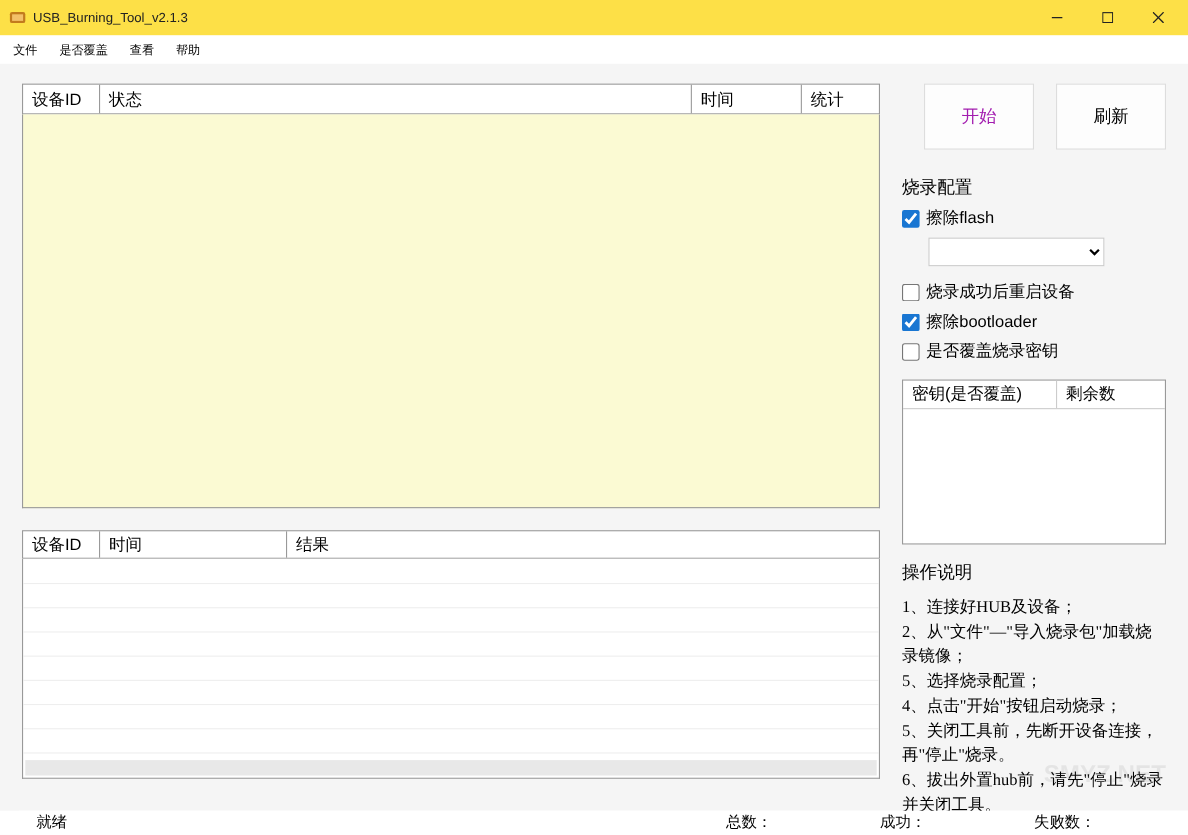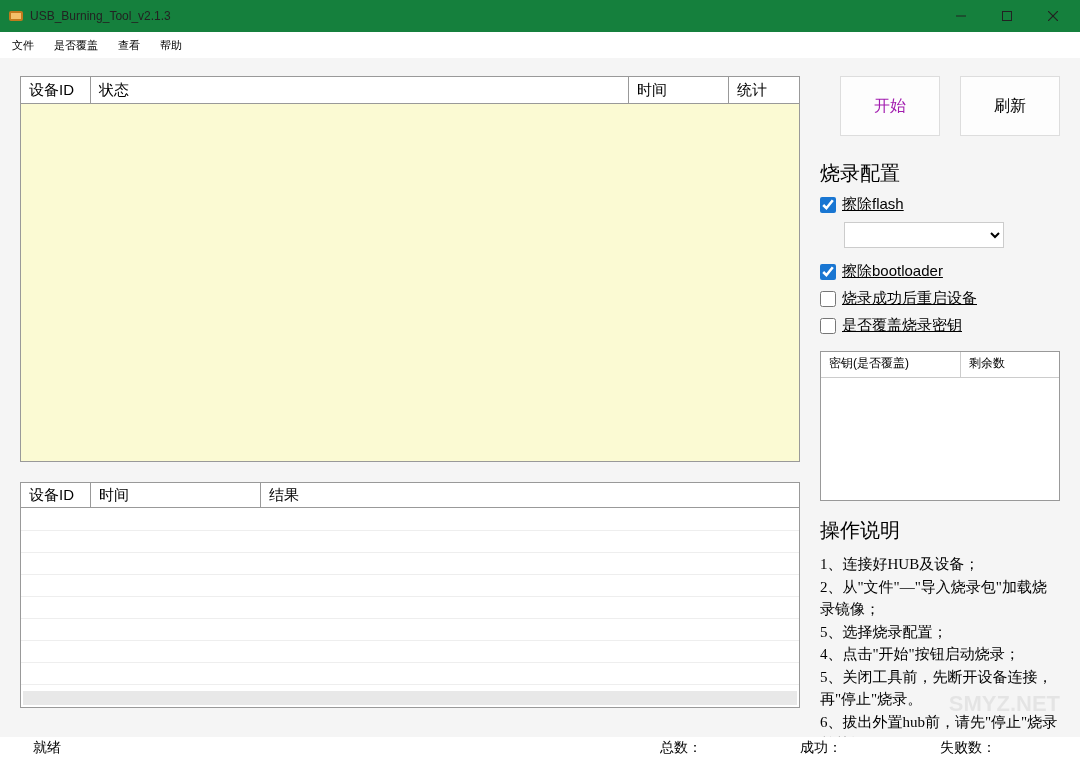--- a/index.html
+++ b/index.html
@@ -1,45 +1,45 @@
 <!DOCTYPE html>
 <html><head>
 <meta charset="utf-8">
 <style>
   * { box-sizing: border-box; margin: 0; padding: 0; }
   body { font-family: "Microsoft YaHei", "SimSun", Arial, sans-serif; font-size: 14px; background: #fff; color: #000; width: 1080px; height: 759px; overflow: hidden; position: relative; }
-  .titlebar { height: 32px; display: flex; align-items: center; padding: 0 4px 0 8px; background: #15803d; }
+  .titlebar { height: 32px; display: flex; align-items: center; padding: 0 4px 0 8px; background: #fde047; }
   .titlebar-icon { width: 16px; height: 16px; margin-right: 6px; display: inline-flex; align-items: center; justify-content: center; }
   .titlebar-text { flex: 1; font-size: 12px; color: #222; }
   .winbtn { width: 46px; height: 32px; display: flex; align-items: center; justify-content: center; font-size: 14px; color: #222; cursor: default; }
   .menubar { height: 26px; display: flex; align-items: center; padding: 0 8px; gap: 12px; font-size: 11px; }
   .menuitem { padding: 2px 4px; cursor: default; }
   .workarea { position: absolute; left: 0; right: 0; top: 58px; bottom: 22px; background: #f5f5f5; }
   .leftpane { position: absolute; left: 20px; top: 18px; width: 780px; }
   .headerrow { display: flex; border: 1px solid #999; background: #fff; height: 28px; font-size: 15px; }
   .headercell { border-right: 1px solid #999; padding: 3px 8px; display: flex; align-items: center; }
   .headercell:last-child { border-right: 0; }
   .devicebox { border: 1px solid #999; border-top: 0; height: 358px; background: #fbfad3; }
   .resultheaderrow { margin-top: 20px; display: flex; border: 1px solid #999; background: #fff; height: 26px; font-size: 15px; }
   .resultbox { border: 1px solid #999; border-top: 0; height: 200px; background: #fff; position: relative; }
   .resultgrid { width: 100%; border-collapse: collapse; }
   .resultgrid td { border-bottom: 1px solid #eee; height: 22px; }
   .hscroll { position: absolute; bottom: 2px; left: 2px; right: 2px; height: 14px; background: #e8e8e8; border-radius: 0; }
   .rightpane { position: absolute; left: 820px; top: 18px; width: 240px; }
   .btnrow { display: flex; gap: 20px; margin-bottom: 24px; justify-content: flex-end; }
   .actionbtn { width: 100px; height: 60px; border: 1px solid #ddd; background: #fdfdfd; font-size: 16px; display: flex; align-items: center; justify-content: center; cursor: default; }
   .actionbtn.disabled { color: #a21caf; }
-  .grouptitle { font-size: 20px; margin-bottom: 8px; }
+  .grouptitle { font-size: 16px; margin-bottom: 8px; }
   .cfgbox { margin-bottom: 16px; }
-  .checkrow { display: flex; align-items: center; gap: 6px; margin: 8px 0; font-size: 15px; text-decoration: underline; }
+  .checkrow { display: flex; align-items: center; gap: 6px; margin: 8px 0; font-size: 15px; }
   .checkrow input[type=checkbox] { width: 16px; height: 16px; accent-color: #1976d2; }
   .selectwrap { margin: 6px 0 10px 24px; }
   .selectwrap select { width: 160px; height: 26px; border: 1px solid #ccc; background: #fff; font-size: 14px; padding: 12px 6px; }
   .keybox { border: 1px solid #999; background: #fff; width: 240px; height: 150px; margin-bottom: 14px; }
-  .keyhead { display: flex; border-bottom: 1px solid #ccc; height: 26px; font-size: 12px; }
+  .keyhead { display: flex; border-bottom: 1px solid #ccc; height: 26px; font-size: 15px; }
   .keyhead div { padding: 3px 8px; }
   .keyhead div:first-child { border-right: 1px solid #ccc; width: 140px; }
   .instr { font-size: 15px; line-height: 1.5; font-family: "SimSun", serif; }
   .statusbar { position: absolute; bottom: 0; left: 0; right: 0; height: 22px; display: flex; align-items: center; padding: 0 8px; font-size: 14px; background: #fff; margin-left: 17px; }
   .statuscell { padding: 0 8px; }
   .watermark { position: absolute; right: 20px; bottom: 20px; opacity: 0.12; font-size: 22px; font-weight: bold; color: #737373; pointer-events: none; }
 </style>
 </head>
 <body>
 
@@ -136,26 +136,26 @@
       <label class="checkrow">
         <input type="checkbox" checked="" style="">
         <span>擦除flash</span>
       </label>
       <div class="selectwrap">
         <select>
           <option>普通擦除</option>
         </select>
       </div>
       <label class="checkrow">
+        <input type="checkbox" style="">
+        <span>烧录成功后重启设备</span>
+      </label>
+      <label class="checkrow">
         <input type="checkbox" checked="" style="">
         <span>擦除bootloader</span>
-      </label>
-      <label class="checkrow">
-        <input type="checkbox" style="">
-        <span>烧录成功后重启设备</span>
       </label>
       <label class="checkrow">
         <input type="checkbox" style="">
         <span>是否覆盖烧录密钥</span>
       </label>
     </div>
 
     <div class="keybox">
       <div class="keyhead">
         <div>密钥(是否覆盖)</div>

